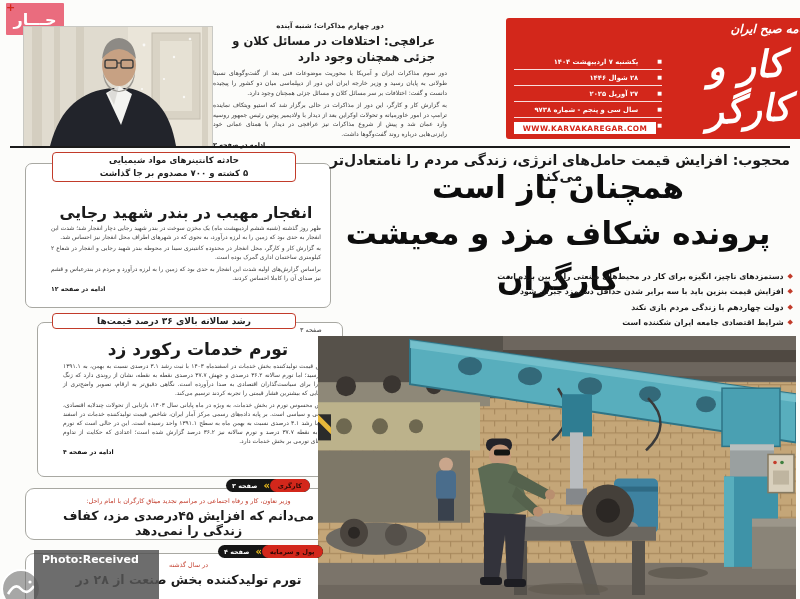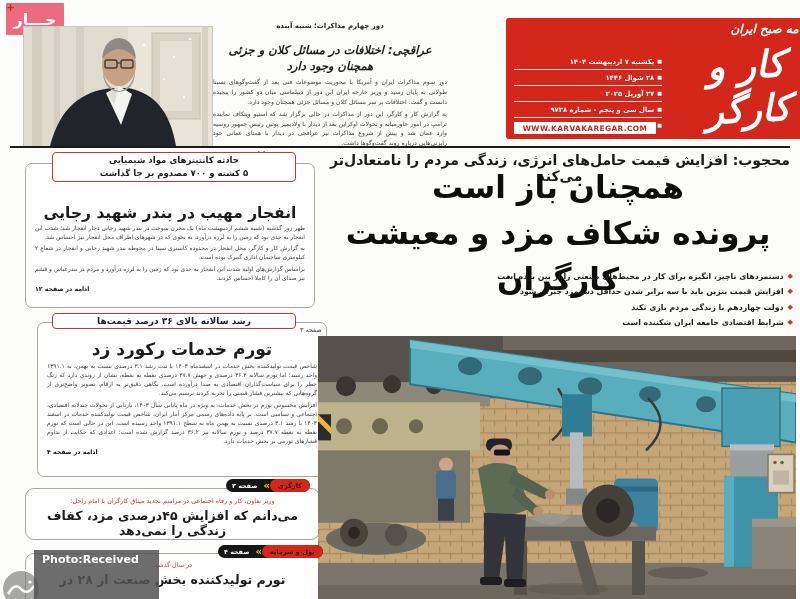--- a/index.html
+++ b/index.html
@@ -14,41 +14,41 @@
   .jam-cross{position:absolute;left:0;top:-2px;color:#d3271b;font-size:11px;font-weight:bold;}
 
   
   .portrait{position:absolute;left:23px;top:26px;width:188px;height:119px;border:1px solid #c9c9c4;
             overflow:hidden;background:#e3ded2;}
   .portrait svg{display:block;width:100%;height:100%;}
 
   
   .top-story{position:absolute;left:213px;top:22px;width:234px;height:126px;direction:rtl;}
   .top-story .kicker{font-size:7px;font-weight:bold;text-align:center;color:#222;}
-  .top-story h2{margin:12px auto 3px;width:210px;font-size:11.5px;font-weight:800;text-align:center;line-height:1.4;font-style:italic;}
+  .top-story h2{margin:3px auto 3px;width:210px;font-size:11.5px;font-weight:800;line-height:1.4;}
   .top-story p{margin:0 0 2px;font-size:6.1px;line-height:1.62;text-align:justify;color:#3a3a3a;}
   .top-story .cont{font-size:6.4px;font-weight:bold;text-align:left;color:#111;margin-top:1px;}
 
   
   .masthead{position:absolute;left:506px;top:18px;width:290px;height:121px;background:#d3271b;border-radius:3px;padding-left:37px;}
   .tagline{position:absolute;right:10px;top:4px;color:#fff;font-size:12px;font-style:italic;font-weight:bold;direction:rtl;}
   .nameplate{position:absolute;right:2px;top:26px;width:168px;text-align:center;color:#fff;font-size:37px;
              font-weight:bold;font-style:italic;direction:rtl;transform:rotate(-3deg);line-height:1.2;}
   .date-block{position:absolute;left:8px;top:36px;width:148px;}
-  .date-row{display:flex;direction:rtl;align-items:center;gap:3px;height:15px;
+  .date-row{display:flex;direction:rtl;align-items:center;gap:19px;height:15px;
             border-bottom:1px solid rgba(255,255,255,.85);color:#fff;font-size:6.8px;font-weight:bold;}
   .date-row:last-child{border-bottom:none;}
   .date-row .sq{font-size:5px;line-height:1;}
   .site-strip{position:absolute;left:8px;bottom:5px;width:142px;height:12px;background:#fff;color:#d3271b;
               font-size:7.4px;font-weight:bold;display:flex;align-items:center;justify-content:center;letter-spacing:.4px;}
 
   .top-rule{position:absolute;left:10px;top:146px;width:780px;border-top:2px solid #1b1b1b;}
 
   
-  .art-box{position:absolute;background:#fff;border:1px solid #a8a8a2;border-radius:7px;direction:rtl;}
+  .art-box{position:absolute;background:#fff;border:1px solid #a8a8a2;border-radius:7px;direction:rtl;padding-left:16px;}
   .kick-box{position:absolute;background:#fff;border:1.6px solid #c23b2a;border-radius:4px;direction:rtl;
             text-align:center;font-weight:bold;color:#1d1d1d;}
   .box1{left:25px;top:163px;width:288px;height:143px;}
   .kick1{left:52px;top:152px;width:234px;padding:1px 4px;font-size:8.6px;line-height:1.5;}
   .box1 h3{margin:40px 6px 2px;font-size:15.5px;font-weight:800;text-align:center;}
   .box1 p{margin:0 9px 2px;font-size:5.9px;line-height:1.55;text-align:justify;color:#3a3a3a;}
   .box2{left:25px;top:322px;width:288px;height:153px;margin-left:12px;}
   .kick2{left:52px;top:313px;width:234px;padding:2px 4px;font-size:9px;}
   .box2 h3{margin:16px 6px 3px;font-size:17px;font-weight:800;text-align:center;}
   .box2 p{margin:0 9px 2px;font-size:5.9px;line-height:1.55;text-align:justify;color:#3a3a3a;}

